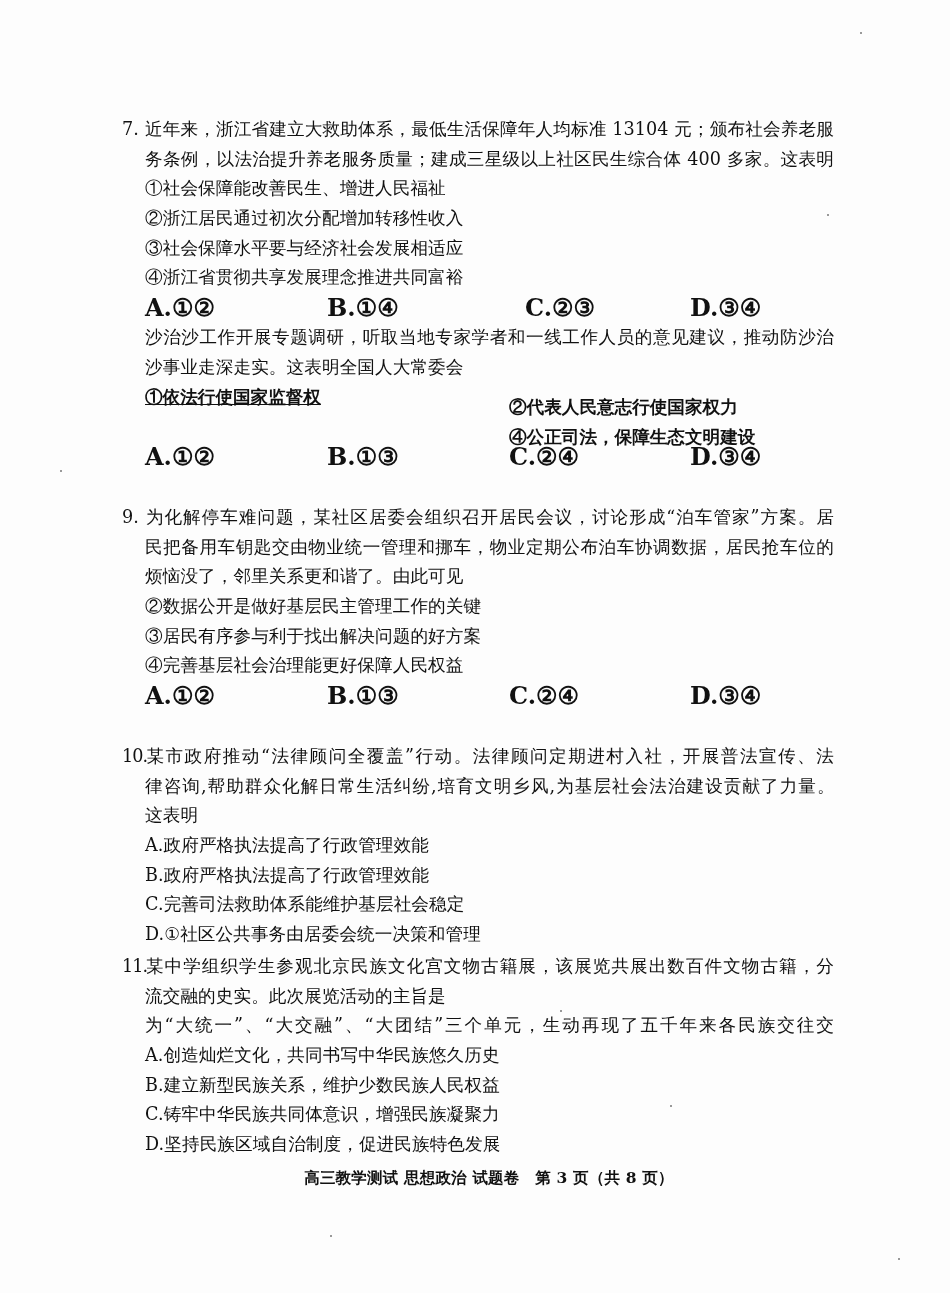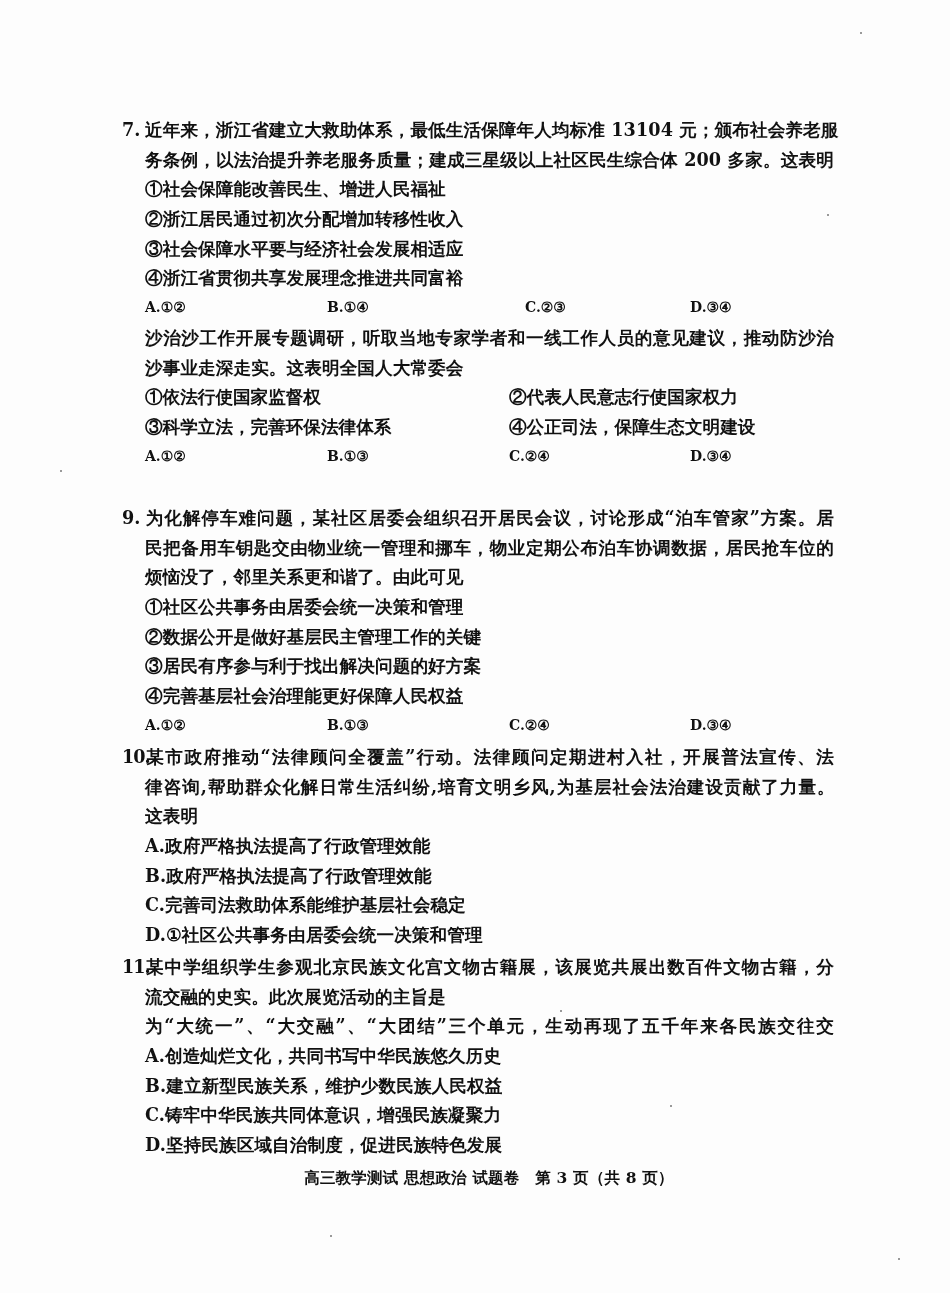--- a/index.html
+++ b/index.html
@@ -4,82 +4,80 @@
 <style>
   html, body { margin: 0; padding: 0; background: #ffffff; }
   body {
     width: 950px; height: 1293px; position: relative; overflow: hidden;
     font-family: "DejaVu Serif", "Liberation Serif", serif;
     color: #111111;
   }
   .page { position: absolute; left: 0; top: 0; width: 950px; height: 1293px; background: #fdfdfd; }
   .q { position: absolute; left: 122px; width: 712px; }
   .line {
-    height: 29.7px; line-height: 29.7px; font-size: 17.6px; font-weight: bold;
+    height: 29.7px; line-height: 29.7px; font-size: 17.6px; font-weight: normal;
     white-space: nowrap; letter-spacing: 0.1px;
   }
   .indent { padding-left: 23px; }
   .qnum { display: inline-block; width: 23px; }
   .qnum.wide { width: 23px; letter-spacing: -1px; }
   .jline { text-align-last: justify; text-align: justify; }
-  .opts { position: relative; height: 29.7px; line-height: 29.7px; font-size: 14px; font-weight: bold; }
+  .opts { position: relative; height: 29.7px; line-height: 29.7px; font-size: 24px; font-weight: bold; }
   .opt { position: absolute; top: 0; white-space: nowrap; }
   .two { position: relative; height: 29.7px; line-height: 29.7px; font-size: 17.6px; font-weight: bold; }
-  .two .c1 { position: absolute; left: 23px; top: 0; white-space: nowrap; }
-  .two .c2 { position: absolute; left: 387px; top: 0; white-space: nowrap; }
+  .two .c1 { position: absolute; left: 23px; top: 0; white-space: nowrap; text-decoration: underline; }
+  .two .c2 { position: absolute; left: 387px; top: 10px; white-space: nowrap; }
   .footer {
     position: absolute; left: 14px; width: 950px; top: 1165px; text-align: center;
     font-size: 15.5px; font-weight: bold; line-height: 26px; letter-spacing: 0.2px;
   }
   .speck { position: absolute; width: 2px; height: 2px; background: #777; border-radius: 1px; }
 </style>
 </head>
 <body>
 
 <div class="page">
 
   <div class="q" style="top:115px;">
     <div class="line jline"><span class="qnum">7.</span><span>近年来，浙江省建立大救助体系，最低生活保障年人均标准 13104 元；颁布社会养老服</span></div>
-    <div class="line indent jline">务条例，以法治提升养老服务质量；建成三星级以上社区民生综合体 200 多家。这表明</div>
+    <div class="line indent jline">务条例，以法治提升养老服务质量；建成三星级以上社区民生综合体 400 多家。这表明</div>
     <div class="line indent">①社会保障能改善民生、增进人民福祉</div>
     <div class="line indent">②浙江居民通过初次分配增加转移性收入</div>
     <div class="line indent">③社会保障水平要与经济社会发展相适应</div>
     <div class="line indent">④浙江省贯彻共享发展理念推进共同富裕</div>
     <div class="opts">
       <span class="opt" style="left:23px;">A.①②</span>
       <span class="opt" style="left:205px;">B.①④</span>
       <span class="opt" style="left:387px;margin-left:16px;">C.②③</span>
       <span class="opt" style="left:568px;">D.③④</span>
     </div>
   </div>
 
   <div class="q" style="top:323px;">
     <div class="line indent jline">沙治沙工作开展专题调研，听取当地专家学者和一线工作人员的意见建议，推动防沙治</div>
     <div class="line indent">沙事业走深走实。这表明全国人大常委会</div>
     <div class="two">
       <span class="c1">①依法行使国家监督权</span>
       <span class="c2">②代表人民意志行使国家权力</span>
     </div>
     <div class="two">
-      <span class="c1">③科学立法，完善环保法律体系</span>
       <span class="c2">④公正司法，保障生态文明建设</span>
     </div>
     <div class="opts">
       <span class="opt" style="left:23px;">A.①②</span>
       <span class="opt" style="left:205px;">B.①③</span>
       <span class="opt" style="left:387px;">C.②④</span>
       <span class="opt" style="left:568px;">D.③④</span>
     </div>
   </div>
 
   <div class="q" style="top:503px;">
     <div class="line jline"><span class="qnum">9.</span><span>为化解停车难问题，某社区居委会组织召开居民会议，讨论形成“泊车管家”方案。居</span></div>
     <div class="line indent jline">民把备用车钥匙交由物业统一管理和挪车，物业定期公布泊车协调数据，居民抢车位的</div>
     <div class="line indent">烦恼没了，邻里关系更和谐了。由此可见</div>
-    <div class="line indent">①社区公共事务由居委会统一决策和管理</div>
     <div class="line indent">②数据公开是做好基层民主管理工作的关键</div>
     <div class="line indent">③居民有序参与利于找出解决问题的好方案</div>
     <div class="line indent">④完善基层社会治理能更好保障人民权益</div>
     <div class="opts">
       <span class="opt" style="left:23px;">A.①②</span>
       <span class="opt" style="left:205px;">B.①③</span>
       <span class="opt" style="left:387px;">C.②④</span>
       <span class="opt" style="left:568px;">D.③④</span>
     </div>
   </div>

